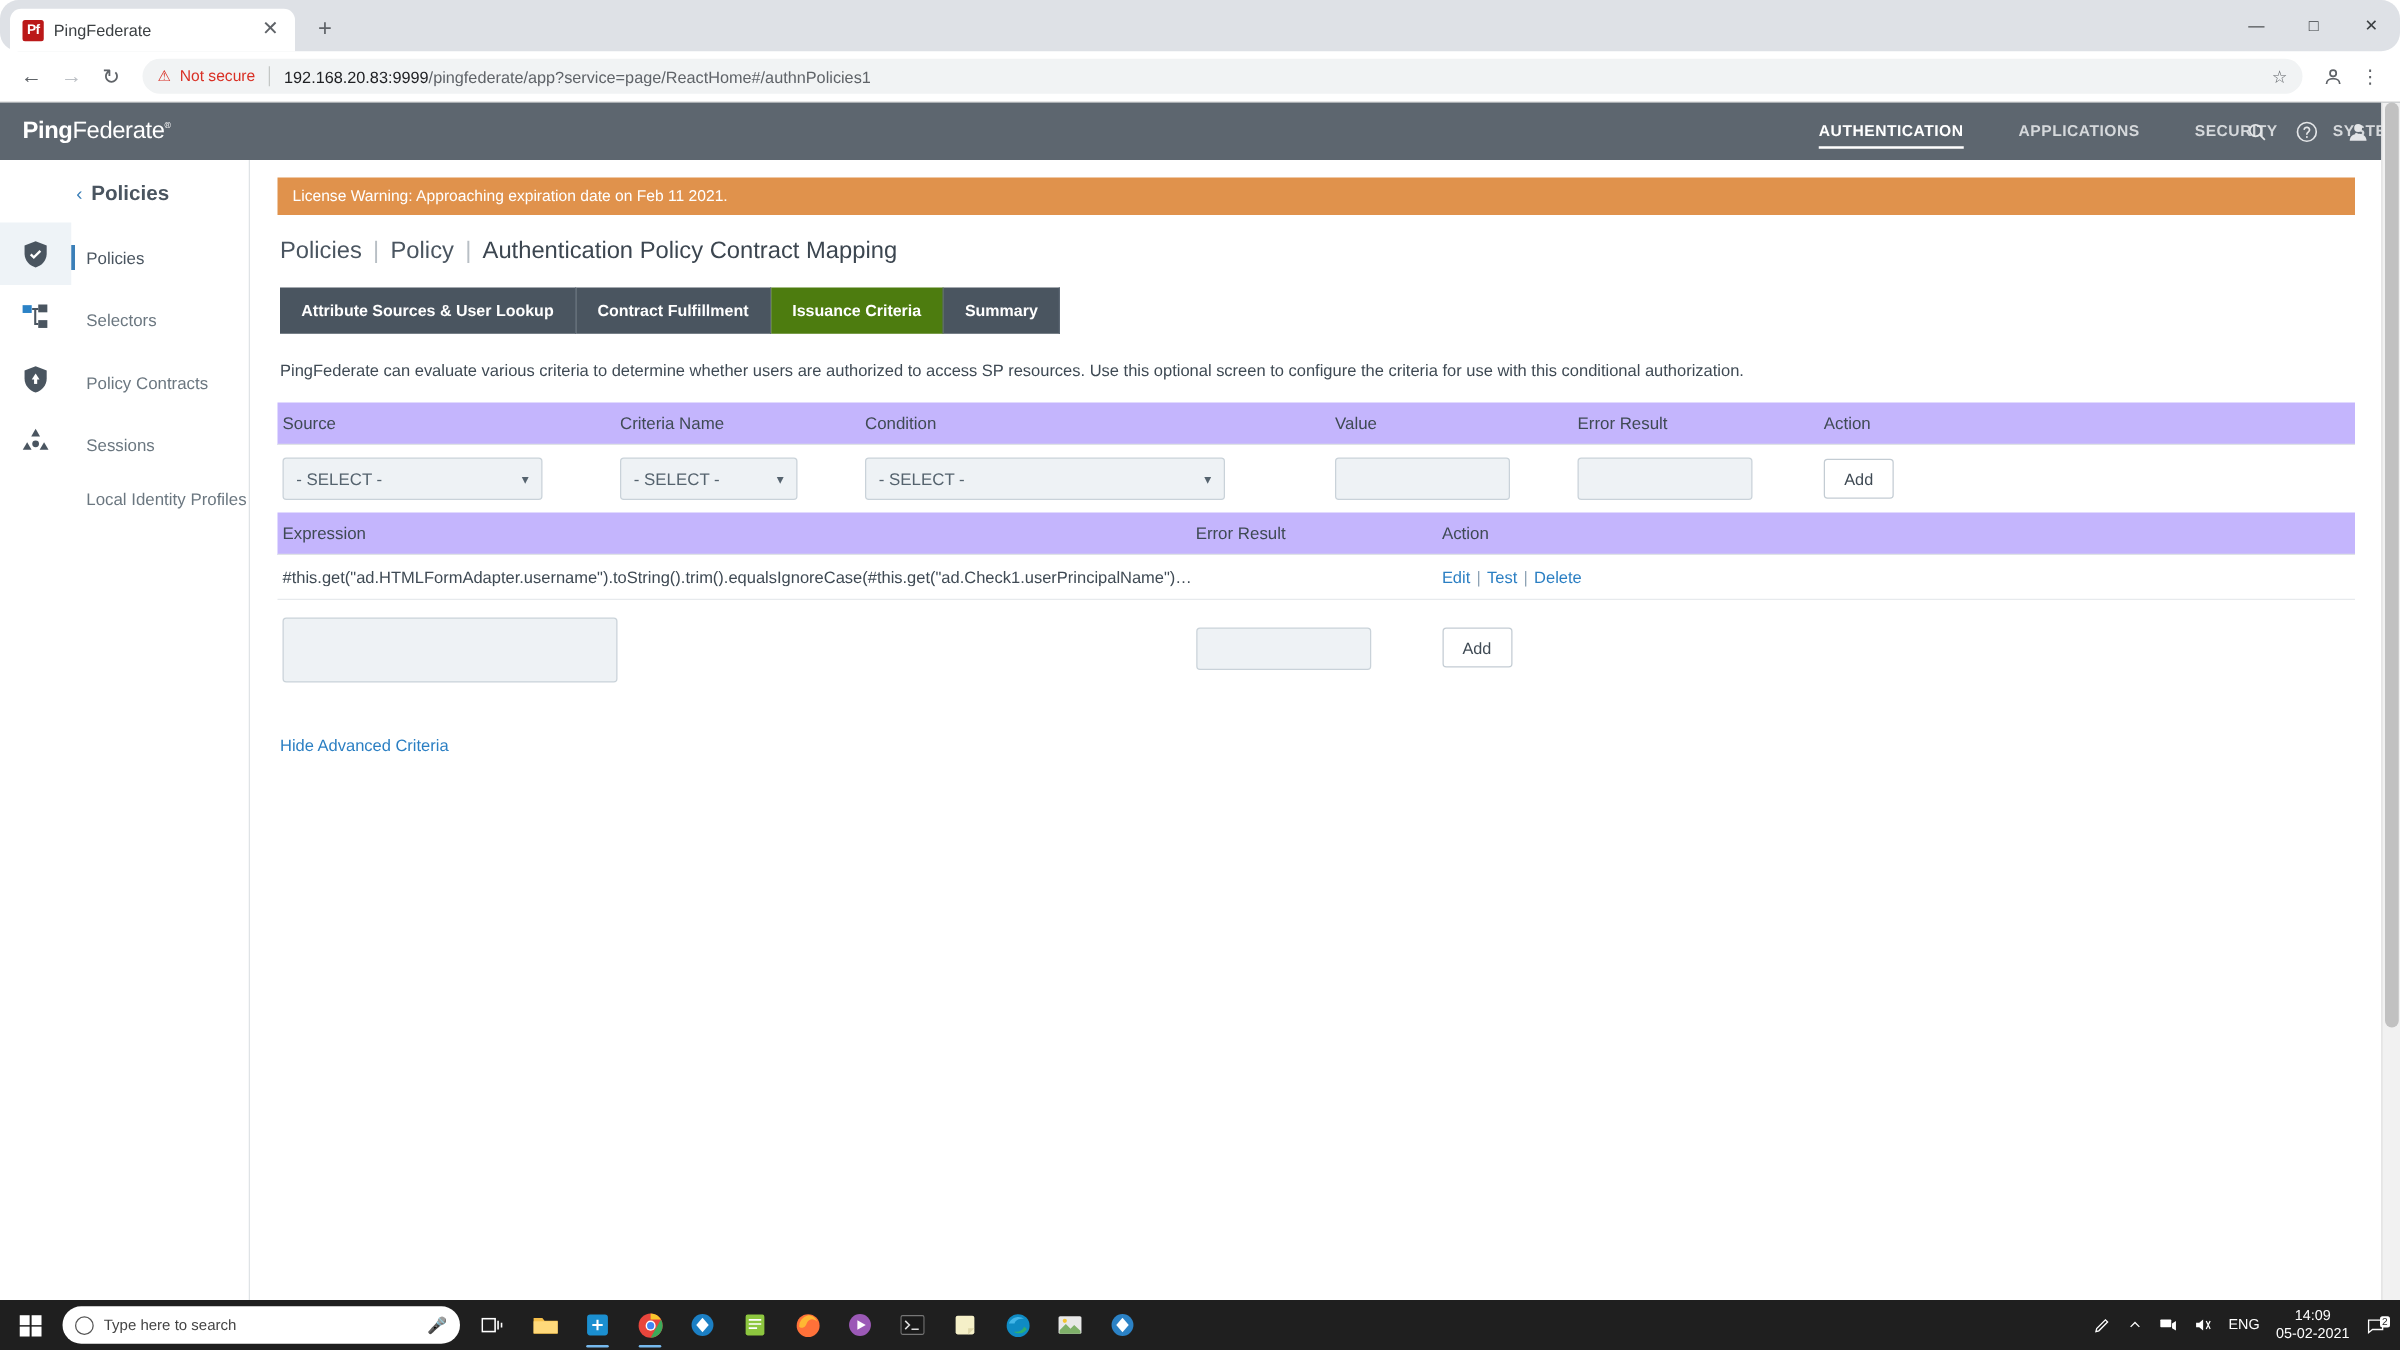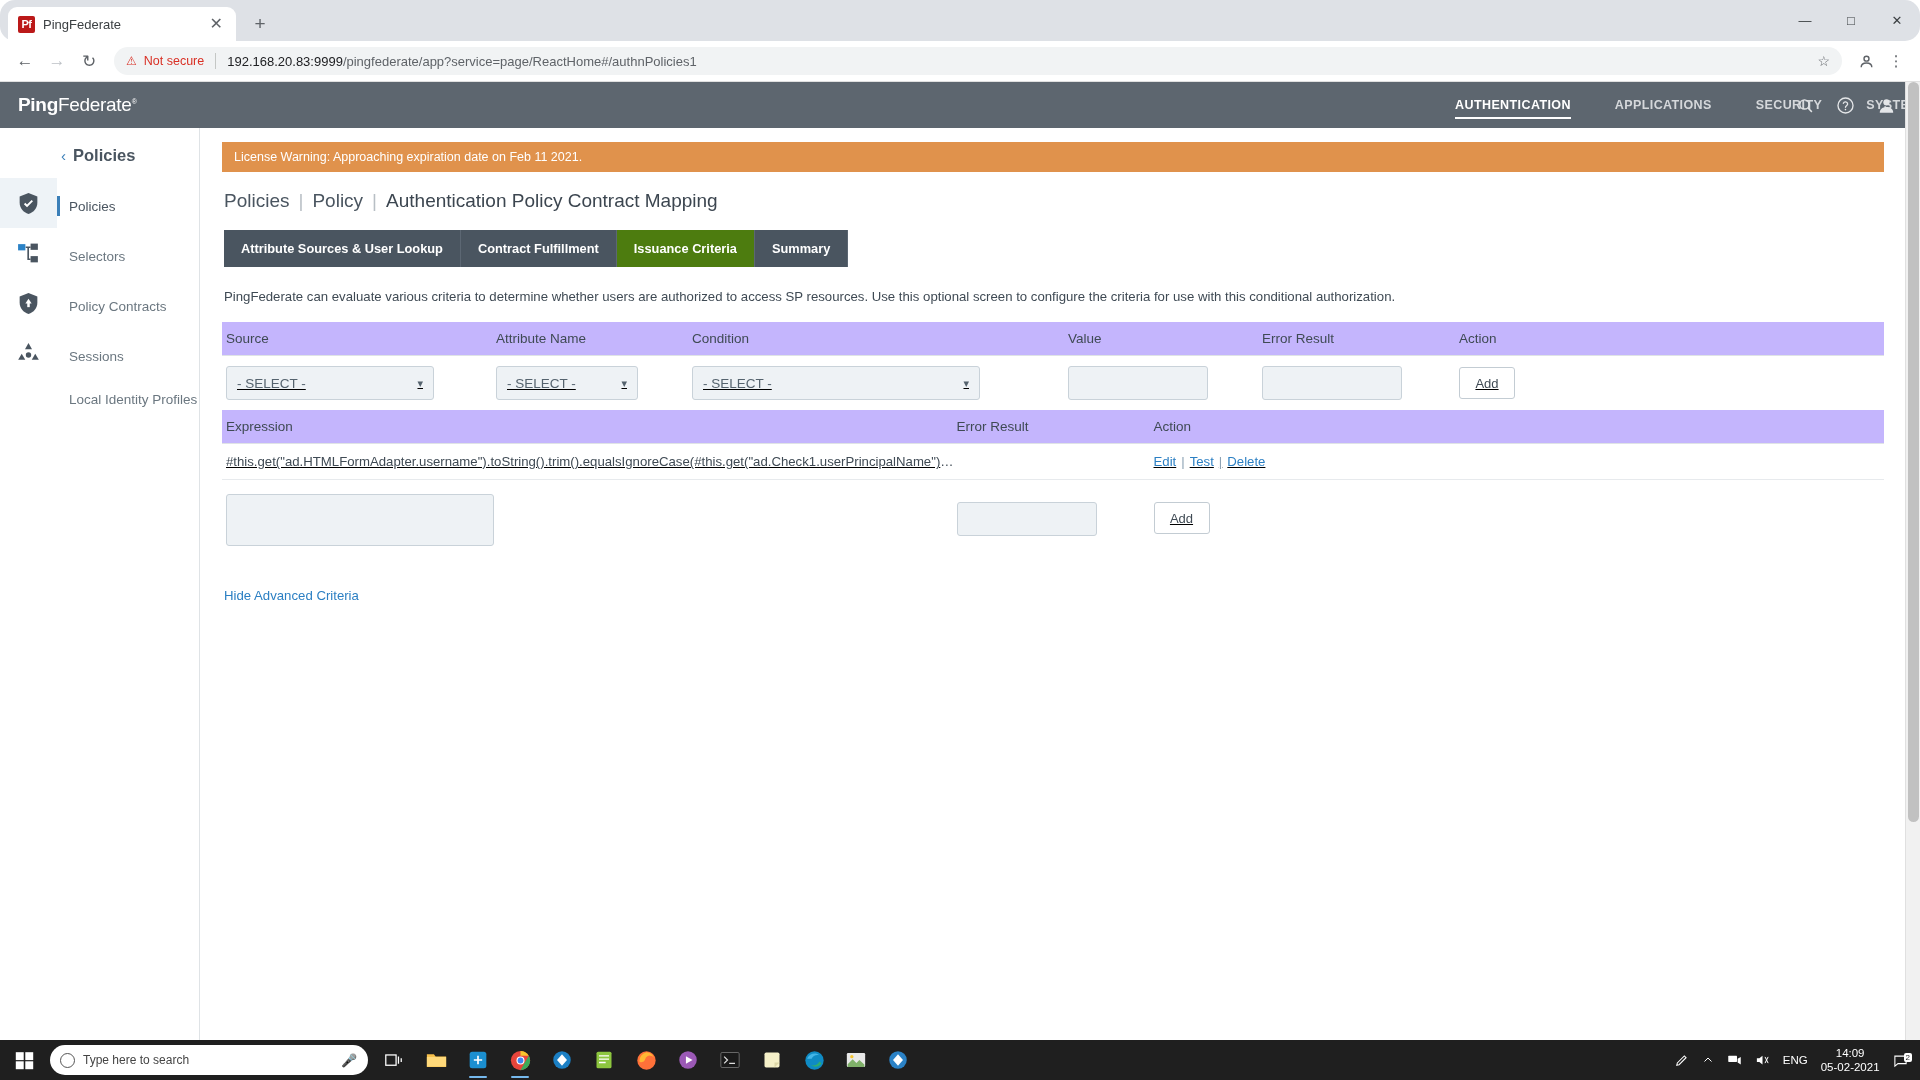--- a/index.html
+++ b/index.html
@@ -163,21 +163,20 @@
 
   .table { margin-top: 18px; width: 100%; }
   .t-head {
     background: #c4b5fd; display: flex; align-items: center;
     font-size: 13.5px; color: #3f4a54; padding: 9px 0 9px 2px;
     border-bottom: 1px solid #dfe3e6;
   }
   .t-row {
     display: flex; align-items: center; padding: 10px 0 10px 2px;
     border-bottom: 1px solid #e7eaed;
-    text-decoration: underline;
   }
   .t-row.no-border { border-bottom: none; }
   .c-source   { width: 272px; padding-left: 2px; }
   .c-attr     { width: 196px; }
   .c-cond     { width: 376px; }
   .c-value    { width: 194px; }
   .c-error    { width: 197px; }
   .c-action   { flex: 1; }
   .c-expr     { flex: 1; padding-left: 2px; }
 
@@ -433,21 +432,21 @@
           <div class="tab-btn active">Issuance Criteria</div>
           <div class="tab-btn">Summary</div>
         </div>
 
         <div class="desc">PingFederate can evaluate various criteria to determine whether users are authorized to access SP resources. Use this optional screen to configure the criteria for use with this conditional authorization.</div>
 
         
         <div class="table">
           <div class="t-head">
             <div class="c-source">Source</div>
-            <div class="c-attr">Attribute Name</div>
+            <div class="c-attr">Criteria Name</div>
             <div class="c-cond">Condition</div>
             <div class="c-value">Value</div>
             <div class="c-error">Error Result</div>
             <div class="c-action">Action</div>
           </div>
           <div class="t-row no-border">
             <div class="c-source">
               <div class="select sel-src">
                 <span>- SELECT -</span>
                 <span class="arrow">▾</span>

